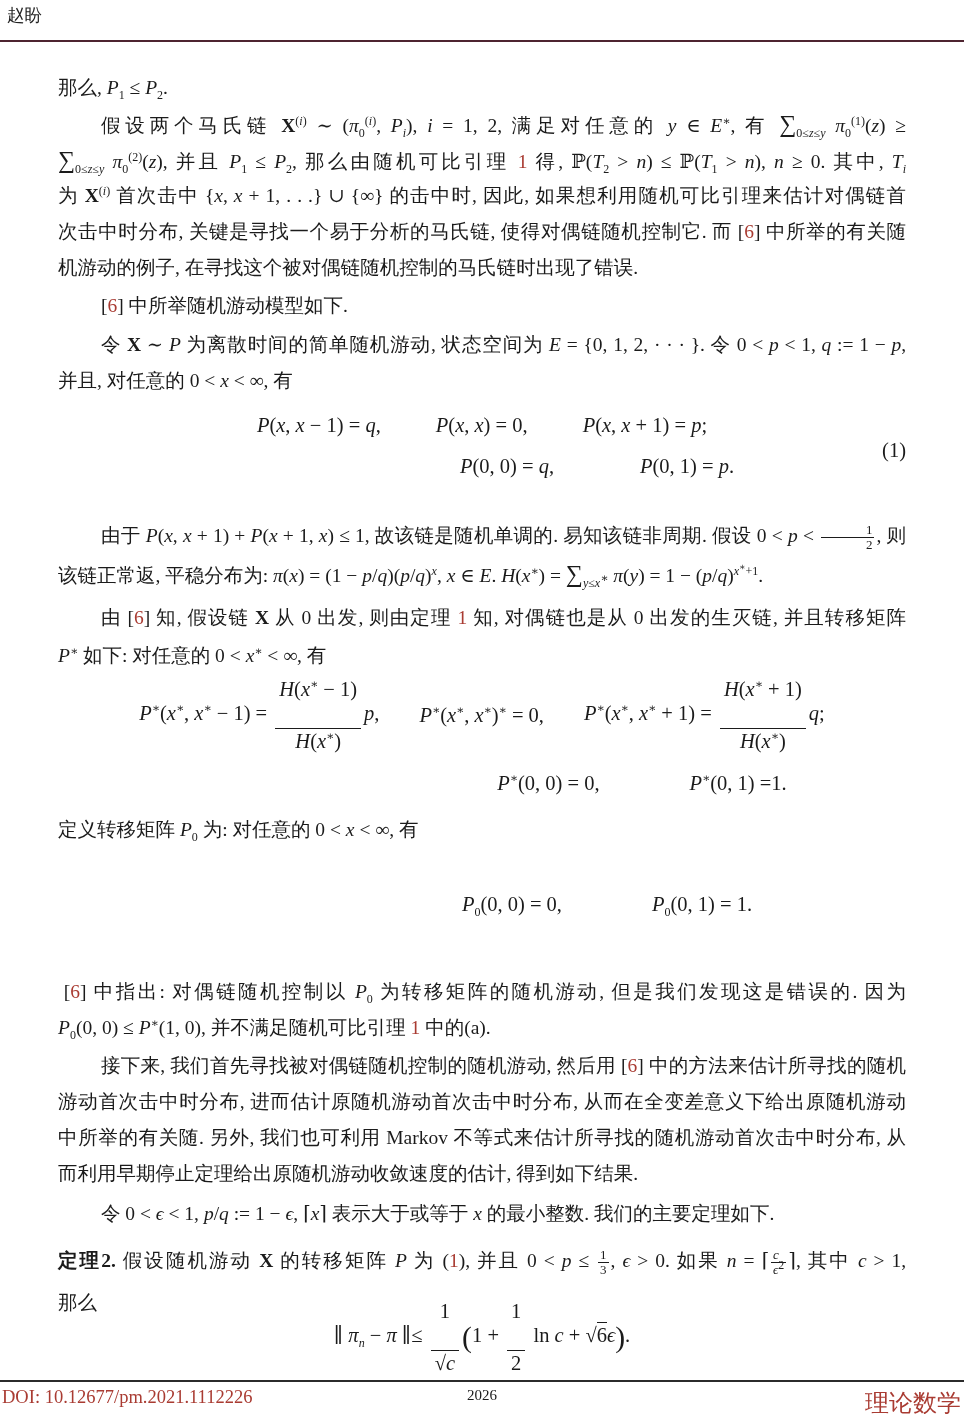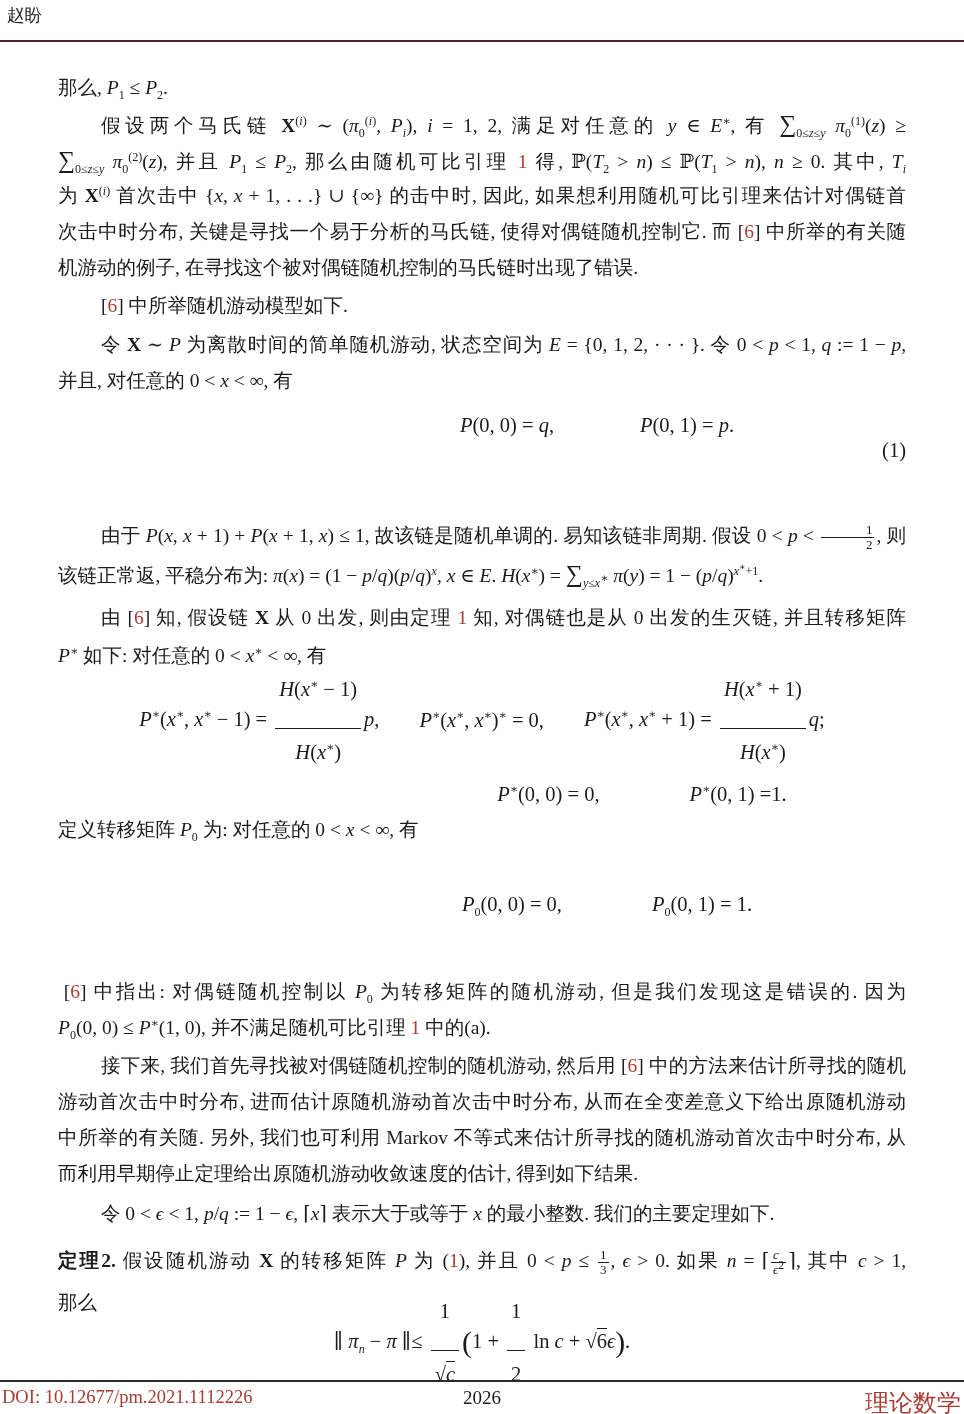--- a/index.html
+++ b/index.html
@@ -5,21 +5,21 @@
   * { margin:0; padding:0; box-sizing:border-box; }
   html,body { background:#ffffff; }
   body {
     position:relative; width:964px; height:1414px; overflow:hidden;
     font-family:"Liberation Serif","DejaVu Serif",serif; color:#1b1b1b;
   }
   .hdr { position:absolute; left:7px; top:3px; font-size:17.5px; color:#222; }
   .hrule { position:absolute; left:0; top:40px; width:964px; height:2px; background:#4e2430; }
   .frule { position:absolute; left:0; top:1380px; width:964px; height:2px; background:#2b2b2b; }
   .f-doi  { position:absolute; left:2px;  top:1387px; font-size:18.5px; color:#a93b32; }
-  .f-page { position:absolute; left:0;    top:1387px; width:964px; text-align:center; font-size:19px; color:#1b1b1b; }
+  .f-page { position:absolute; left:0;    top:1387px; width:964px; text-align:center; font-size:15px; color:#1b1b1b; }
   .f-j    { position:absolute; right:3px; top:1387px; font-size:24px; color:#a93b32; }
 
   .ln {
     position:absolute; left:58px; width:848px;
     font-size:19.5px; line-height:36px;
     text-align:justify; text-align-last:justify; text-justify:inter-ideograph;
     white-space:normal;
   }
   .ln.last { text-align-last:left; }
   .ind { text-indent:2.2em; }
@@ -38,21 +38,21 @@
   .g85 > * + * { margin-left:86px; }
   .g90 > * + * { margin-left:90px; }
   .sx115 { transform:translateX(115px); }
   .sx125 { transform:translateX(125px); }
   .sx160 { transform:translateX(160px); }
   .mitem { display:inline-block; white-space:nowrap; }
   .eqtag { position:absolute; right:0; top:50%; transform:translateY(-50%); font-size:20.5px; }
 
   .frac { display:inline-flex; flex-direction:column; text-align:center; vertical-align:middle; margin:0 3px;gap:26px; }
   .frac .fn { display:block; padding:0 4px 1px; line-height:1.12; }
-  .frac .fd { display:block; border-top:1.3px solid #1b1b1b; padding:12px 4px 0; line-height:1.12; }
+  .frac .fd { display:block; border-top:1.3px solid #1b1b1b; padding:1px 4px 0; line-height:1.12; }
   .sfrac { display:inline-flex; flex-direction:column; text-align:center; vertical-align:middle; font-size:13px; margin:0 2px; }
   .sfrac .fn { display:block; line-height:1.05; padding:0 2px; }
   .sfrac .fd { display:block; border-top:1px solid #1b1b1b; line-height:1.05; padding:0 2px; }
   .ovl { border-top:1.3px solid #1b1b1b; padding-top:1px; }
   .bp { font-size:145%; vertical-align:middle; line-height:1; }
 </style>
 </head>
 <body>
 
 <div class="hdr">赵盼</div>
@@ -69,20 +69,25 @@
 </div>
 
 <div class="ln last ind" style="top:288px">[<span class="ref">6</span>] 中所举随机游动模型如下.</div>
 
 <div>
   <div class="ln ind" style="top:327px">令 <b>X</b> ∼ <i>P</i> 为离散时间的简单随机游动, 状态空间为 <i>E</i> = {0, 1, 2, · · · }. 令 0 &lt; <i>p</i> &lt; 1, <i>q</i> := 1 − <i>p</i>,</div>
   <div class="ln last" style="top:363px">并且, 对任意的 0 &lt; <i>x</i> &lt; ∞, 有</div>
 </div>
 
 <div class="eq" style="top:413px;height:76px">
+  <div class="eqrow g55" style="margin-bottom:15px">
+    <span class="mitem"><i>P</i>(<i>x</i>, <i>x</i> − 1) = <i>q</i>,</span>
+    <span class="mitem"><i>P</i>(<i>x</i>, <i>x</i>) = 0,</span>
+    <span class="mitem"><i>P</i>(<i>x</i>, <i>x</i> + 1) = <i>p</i>;</span>
+  </div>
   <div class="eqrow g85 sx115">
     <span class="mitem"><i>P</i>(0, 0) = <i>q</i>,</span>
     <span class="mitem"><i>P</i>(0, 1) = <i>p</i>.</span>
   </div>
   <span class="eqtag">(1)</span>
 </div>
 
 <div>
   <div class="ln ind" style="top:518px">由于 <i>P</i>(<i>x</i>, <i>x</i> + 1) + <i>P</i>(<i>x</i> + 1, <i>x</i>) ≤ 1, 故该链是随机单调的. 易知该链非周期. 假设 0 &lt; <i>p</i> &lt; <span class="sfrac">
         <span class="fn">1</span>

